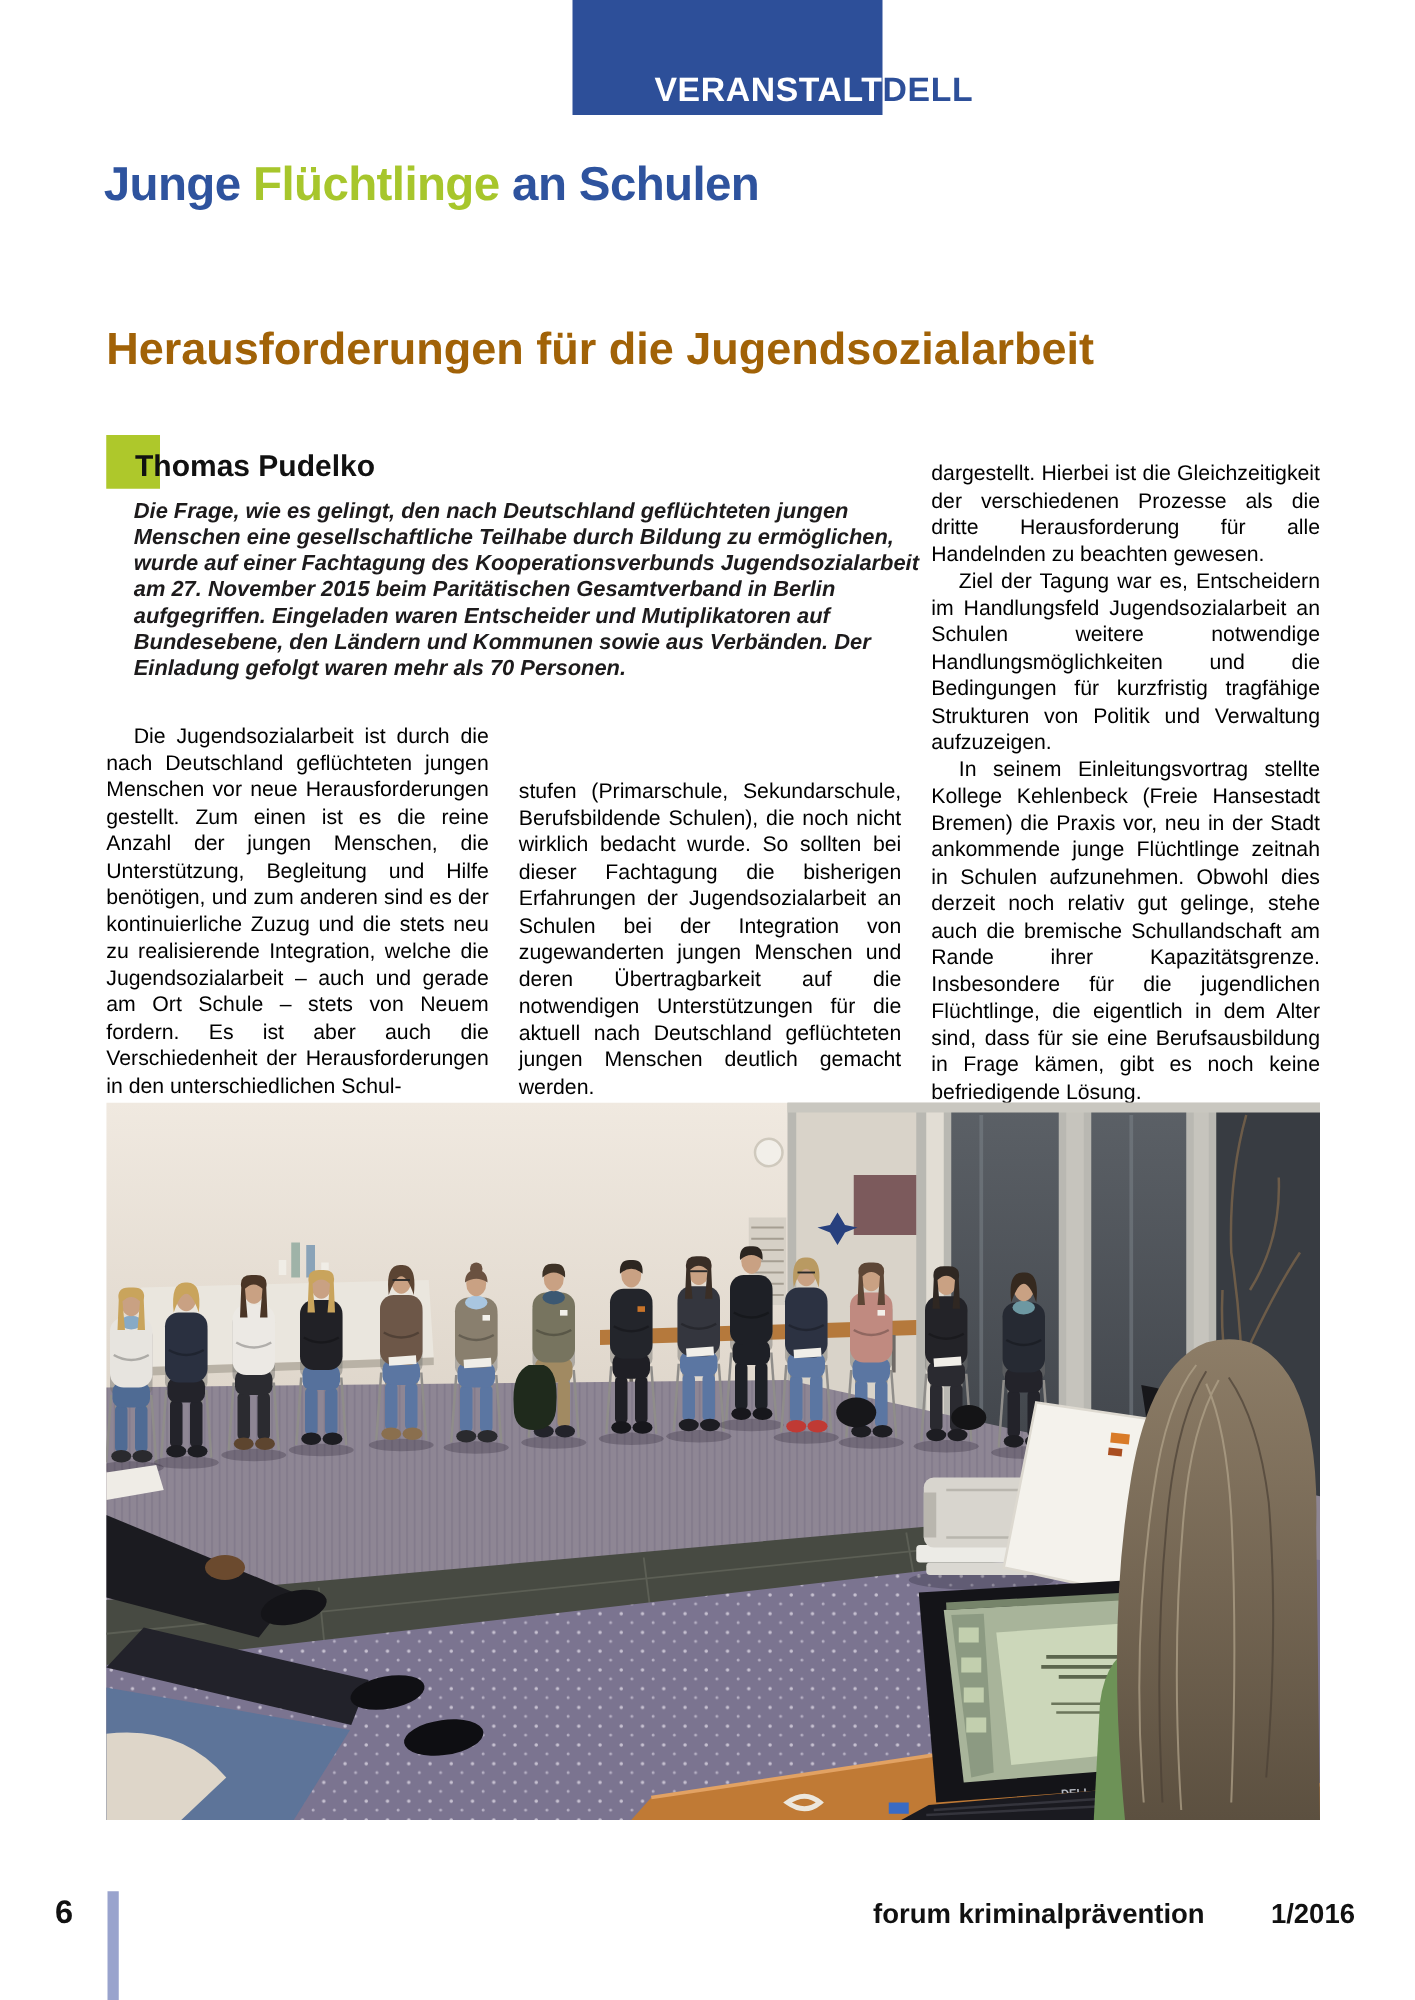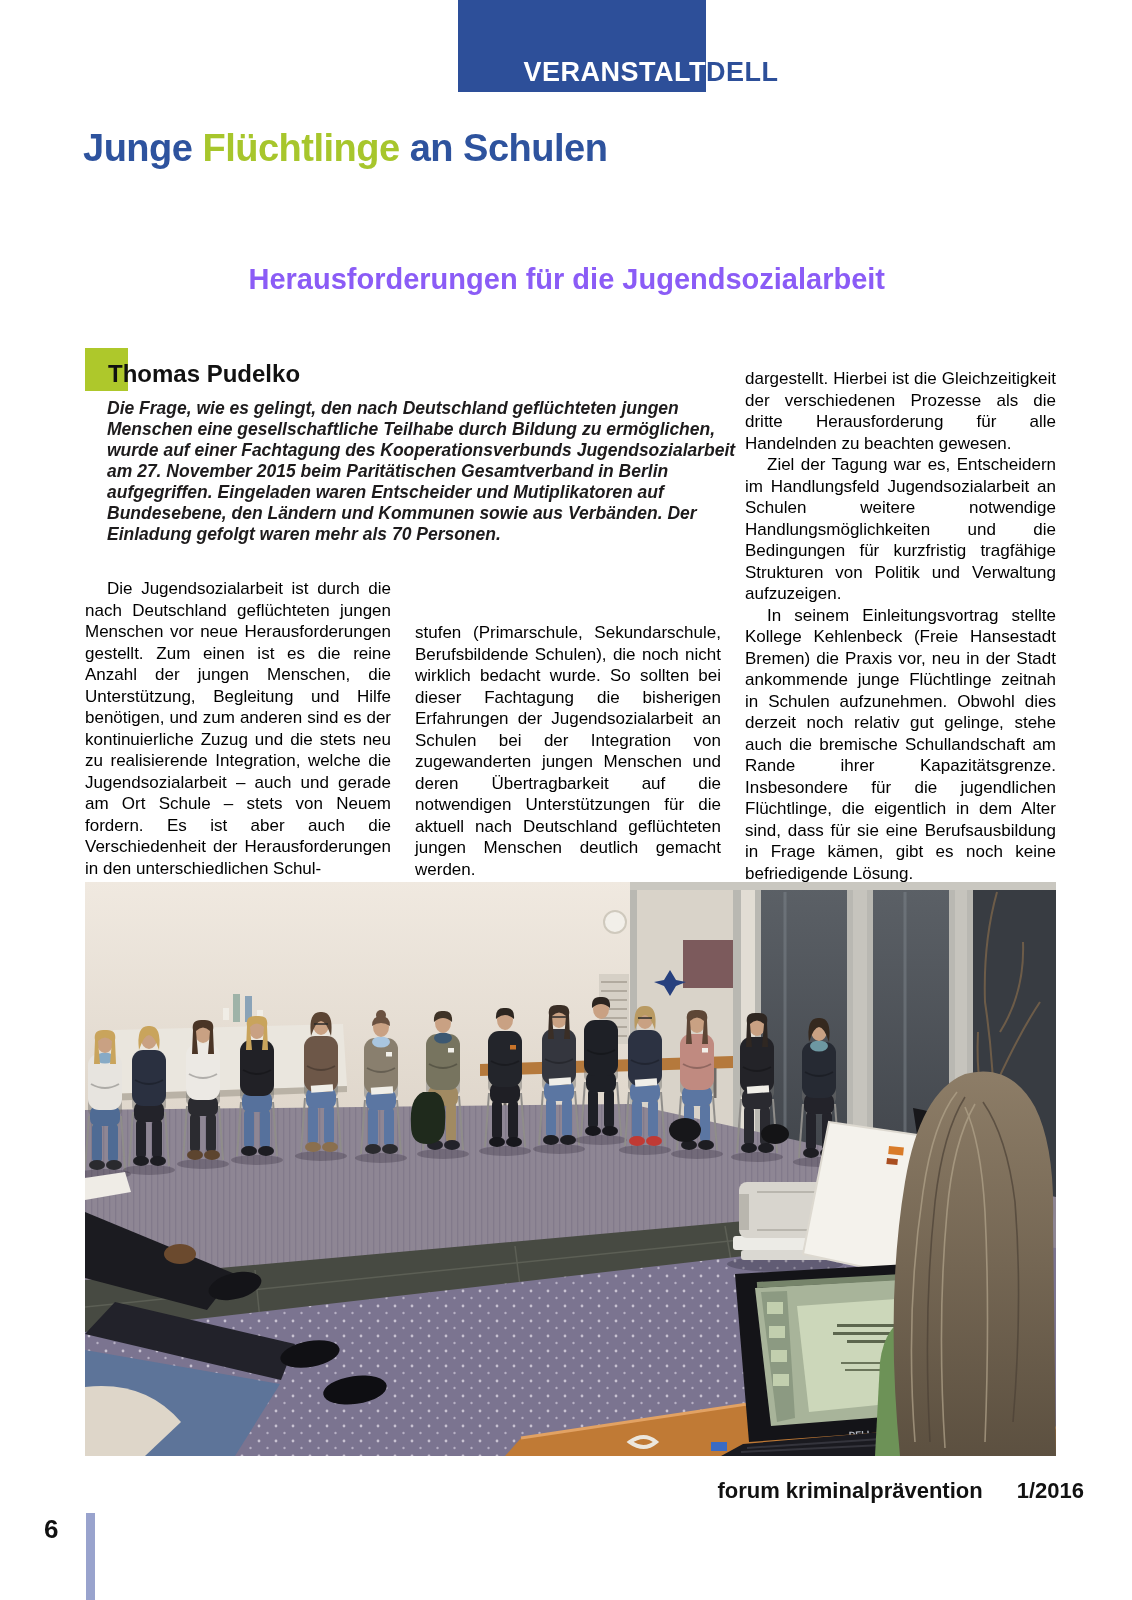--- a/index.html
+++ b/index.html
@@ -19,21 +19,21 @@
     position:absolute;left:706px;top:59px;
     color:#2d4f99;font-size:27px;font-weight:bold;letter-spacing:0.5px;line-height:1;
   }
   
   #article-title{
     position:absolute;left:83px;top:118px;width:720px;margin:0;
     font-size:38px;line-height:60px;font-weight:bold;letter-spacing:-0.5px;
   }
   #article-subtitle{
     position:absolute;left:85px;top:262px;width:800px;margin:0;
-    font-size:29px;line-height:34px;font-weight:bold;color:#8b5cf6;text-align:right;
+    font-size:36px;line-height:34px;font-weight:bold;color:#a16207;
   }
   
   #author-marker{position:absolute;left:85px;top:348px;width:43px;height:43px;background:#aec82b;}
   #author-name{
     position:absolute;left:108px;top:360px;margin:0;
     font-size:24px;font-weight:bold;color:#111111;
   }
   
   #lead-paragraph{
     position:absolute;left:107px;top:398px;width:630px;margin:0;
@@ -45,21 +45,21 @@
   .col p.indent{text-indent:22px;}
   #col1{left:85px;top:578px;}
   #col2{left:415px;top:578px;margin-top:44px;}
   #col3{left:745px;top:368px;width:311px;}
   
   #conference-photo{position:absolute;left:85px;top:882px;width:971px;height:574px;}
   
   #footer-page-number{position:absolute;left:44px;top:1514px;font-size:26px;font-weight:bold;color:#111111;}
   #footer-bar{position:absolute;left:86px;top:1513px;width:9px;height:87px;background:#99a3cd;}
   #footer-right{
-    position:absolute;right:76px;top:1478px;display:flex;gap:34px;
+    position:absolute;right:76px;top:1518px;display:flex;gap:53px;
     font-size:22px;font-weight:bold;color:#111111;
   }
 </style>
 </head>
 <body>
 
 <div id="page">
 
   <div id="banner-box"></div>
   <div id="banner-white">VERANSTALT</div>

